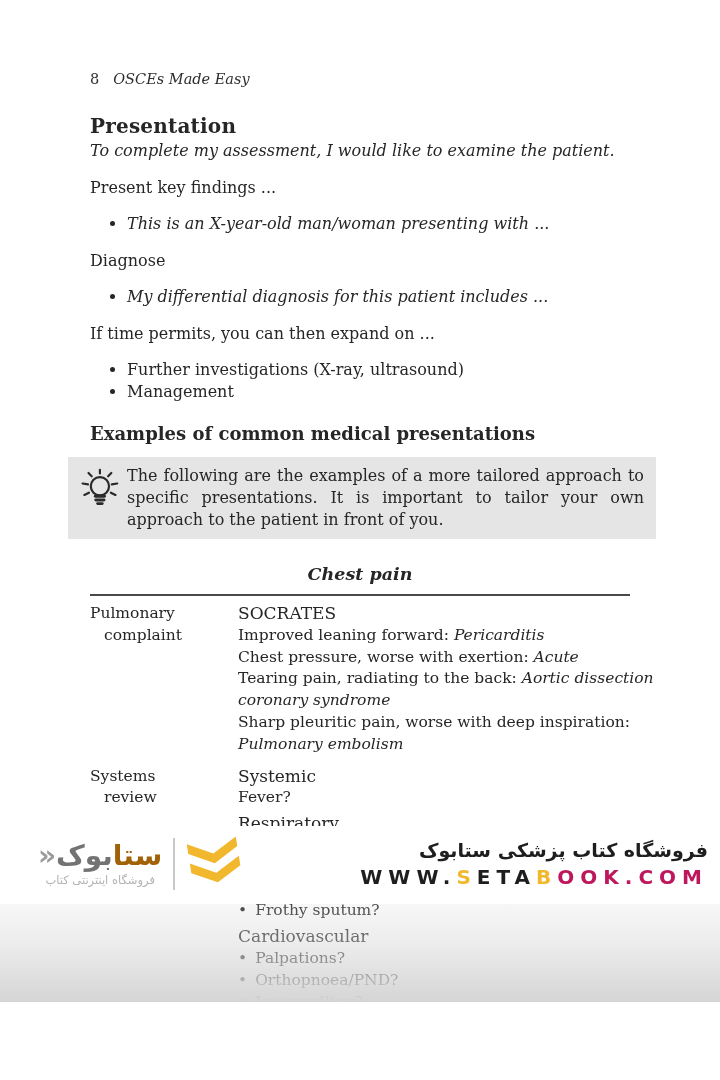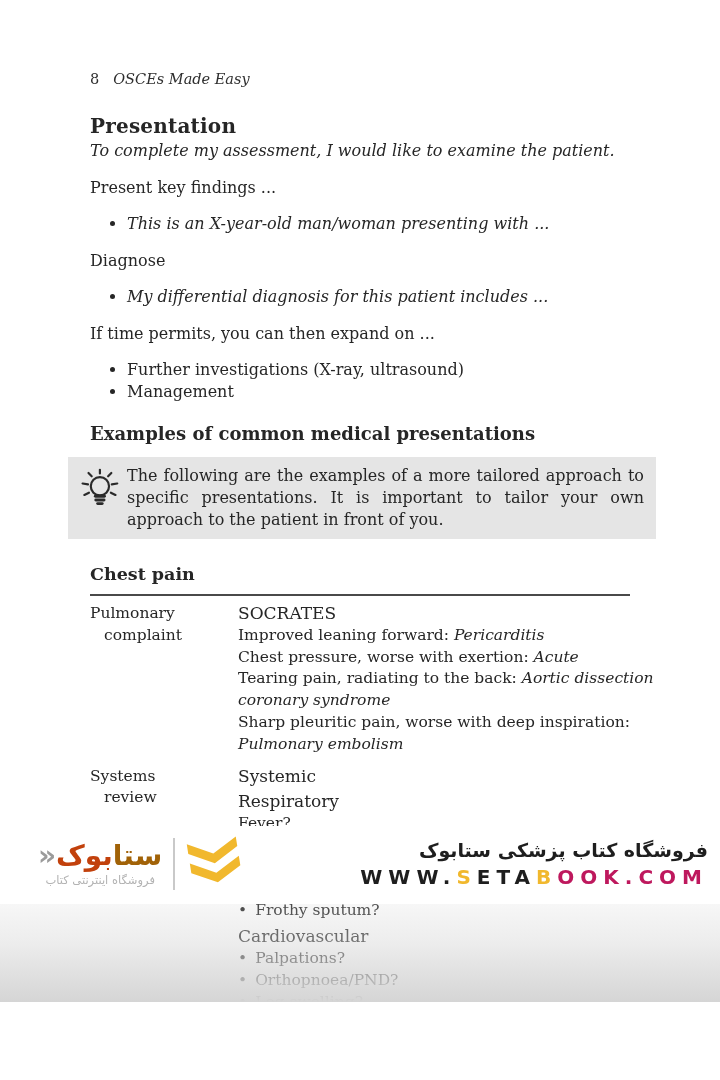--- a/index.html
+++ b/index.html
@@ -23,21 +23,21 @@
   p.lead  { margin-top:15px; }
   ul.flow { margin:14px 0 0 0; padding-left:37px; }
   ul.flow li { line-height:22px; }
 
   .h2 { font-size:18px; line-height:22px; font-weight:bold; margin-top:20px; }
 
   .tip-box { margin:12px -26px 0 -22px; padding:8px 12px 8px 10px; background:#e5e5e5;
              text-align:justify; line-height:22px; }
   .bulb { float:left; width:44px; height:45px; margin:2px 5px 0 0; }
 
-  .table-title { font-weight:bold; font-size:17.5px; margin-top:24px; }
+  .table-title { text-align:center; font-weight:bold; font-size:17.5px; margin-top:24px;font-style:italic; }
   .table-rule { border-top:2px solid #4a4a4a; margin-top:9px; }
   .t-row { display:flex; margin-top:7px; font-size:15.5px; }
   .t-row + .t-row { margin-top:10px; }
   .t-label { width:148px; flex:none; white-space:nowrap; }
   .t-label div { line-height:21.8px; }
   .t-label .l2 { padding-left:14px; }
   .t-content { flex:1; }
   .t-line { line-height:21.8px; white-space:nowrap; }
   .t-line.b { font-weight:normal; font-size:17px; }
   .t-line.sp { margin-top:4px; }
@@ -125,41 +125,41 @@
             <div class="t-line"><span class="italic">Pulmonary embolism</span></div>
           </div>
         </div>
         <div class="t-row">
           <div class="t-label">
             <div>Systems</div>
             <div class="l2">review</div>
           </div>
           <div class="t-content">
             <div class="t-line b"><span>Systemic</span></div>
+            <div class="t-line"><span>Fever?</span></div>
             <div class="t-line b sp"><span>Respiratory</span></div>
-            <div class="t-line"><span>Fever?</span></div>
             <div class="t-line bl"><span class="dot">•</span><span>Breathlessness?</span></div>
             <div class="t-line bl"><span class="dot">•</span><span>Cough?</span></div>
             <div class="t-line bl"><span class="dot">•</span><span>Haemoptysis?</span></div>
             <div class="t-line bl"><span class="dot">•</span><span>Frothy sputum?</span></div>
             <div class="t-line b sp"><span>Cardiovascular</span></div>
             <div class="t-line bl"><span class="dot">•</span><span>Palpations?</span></div>
             <div class="t-line bl"><span class="dot">•</span><span>Orthopnoea/PND?</span></div>
             <div class="t-line bl"><span class="dot">•</span><span>Leg swelling?</span></div>
           </div>
         </div>
       </div>
 
     <div class="page-fade"></div>
   </div>
 
   <footer class="footer">
     <div class="f-logo">
       <div class="wordmark-block">
-        <div class="wordmark" id="wordmark"><span style="color: #a16207;">ستا</span><span style="color: #c2410c;">بوک</span><span style="color: rgb(155, 155, 155);">«</span></div>
+        <div class="wordmark" id="wordmark"><span style="color: #a16207;">ستا</span><span style="color: #737373;">بوک</span><span style="color: rgb(155, 155, 155);">«</span></div>
         <div class="tagline">فروشگاه اینترنتی کتاب</div>
       </div>
       <div class="logo-divider"></div>
       <span class="emblem">
         <svg viewBox="0 0 70 62" width="62" height="56">
           <g fill="#F1B82D" transform="rotate(-9 35 31)">
             <polygon points="7,4 35,19 63,4 63,15 35,30 7,15"></polygon>
             <polygon points="7,26 35,41 63,26 63,37 35,52 7,37"></polygon>
           </g>
         </svg>

